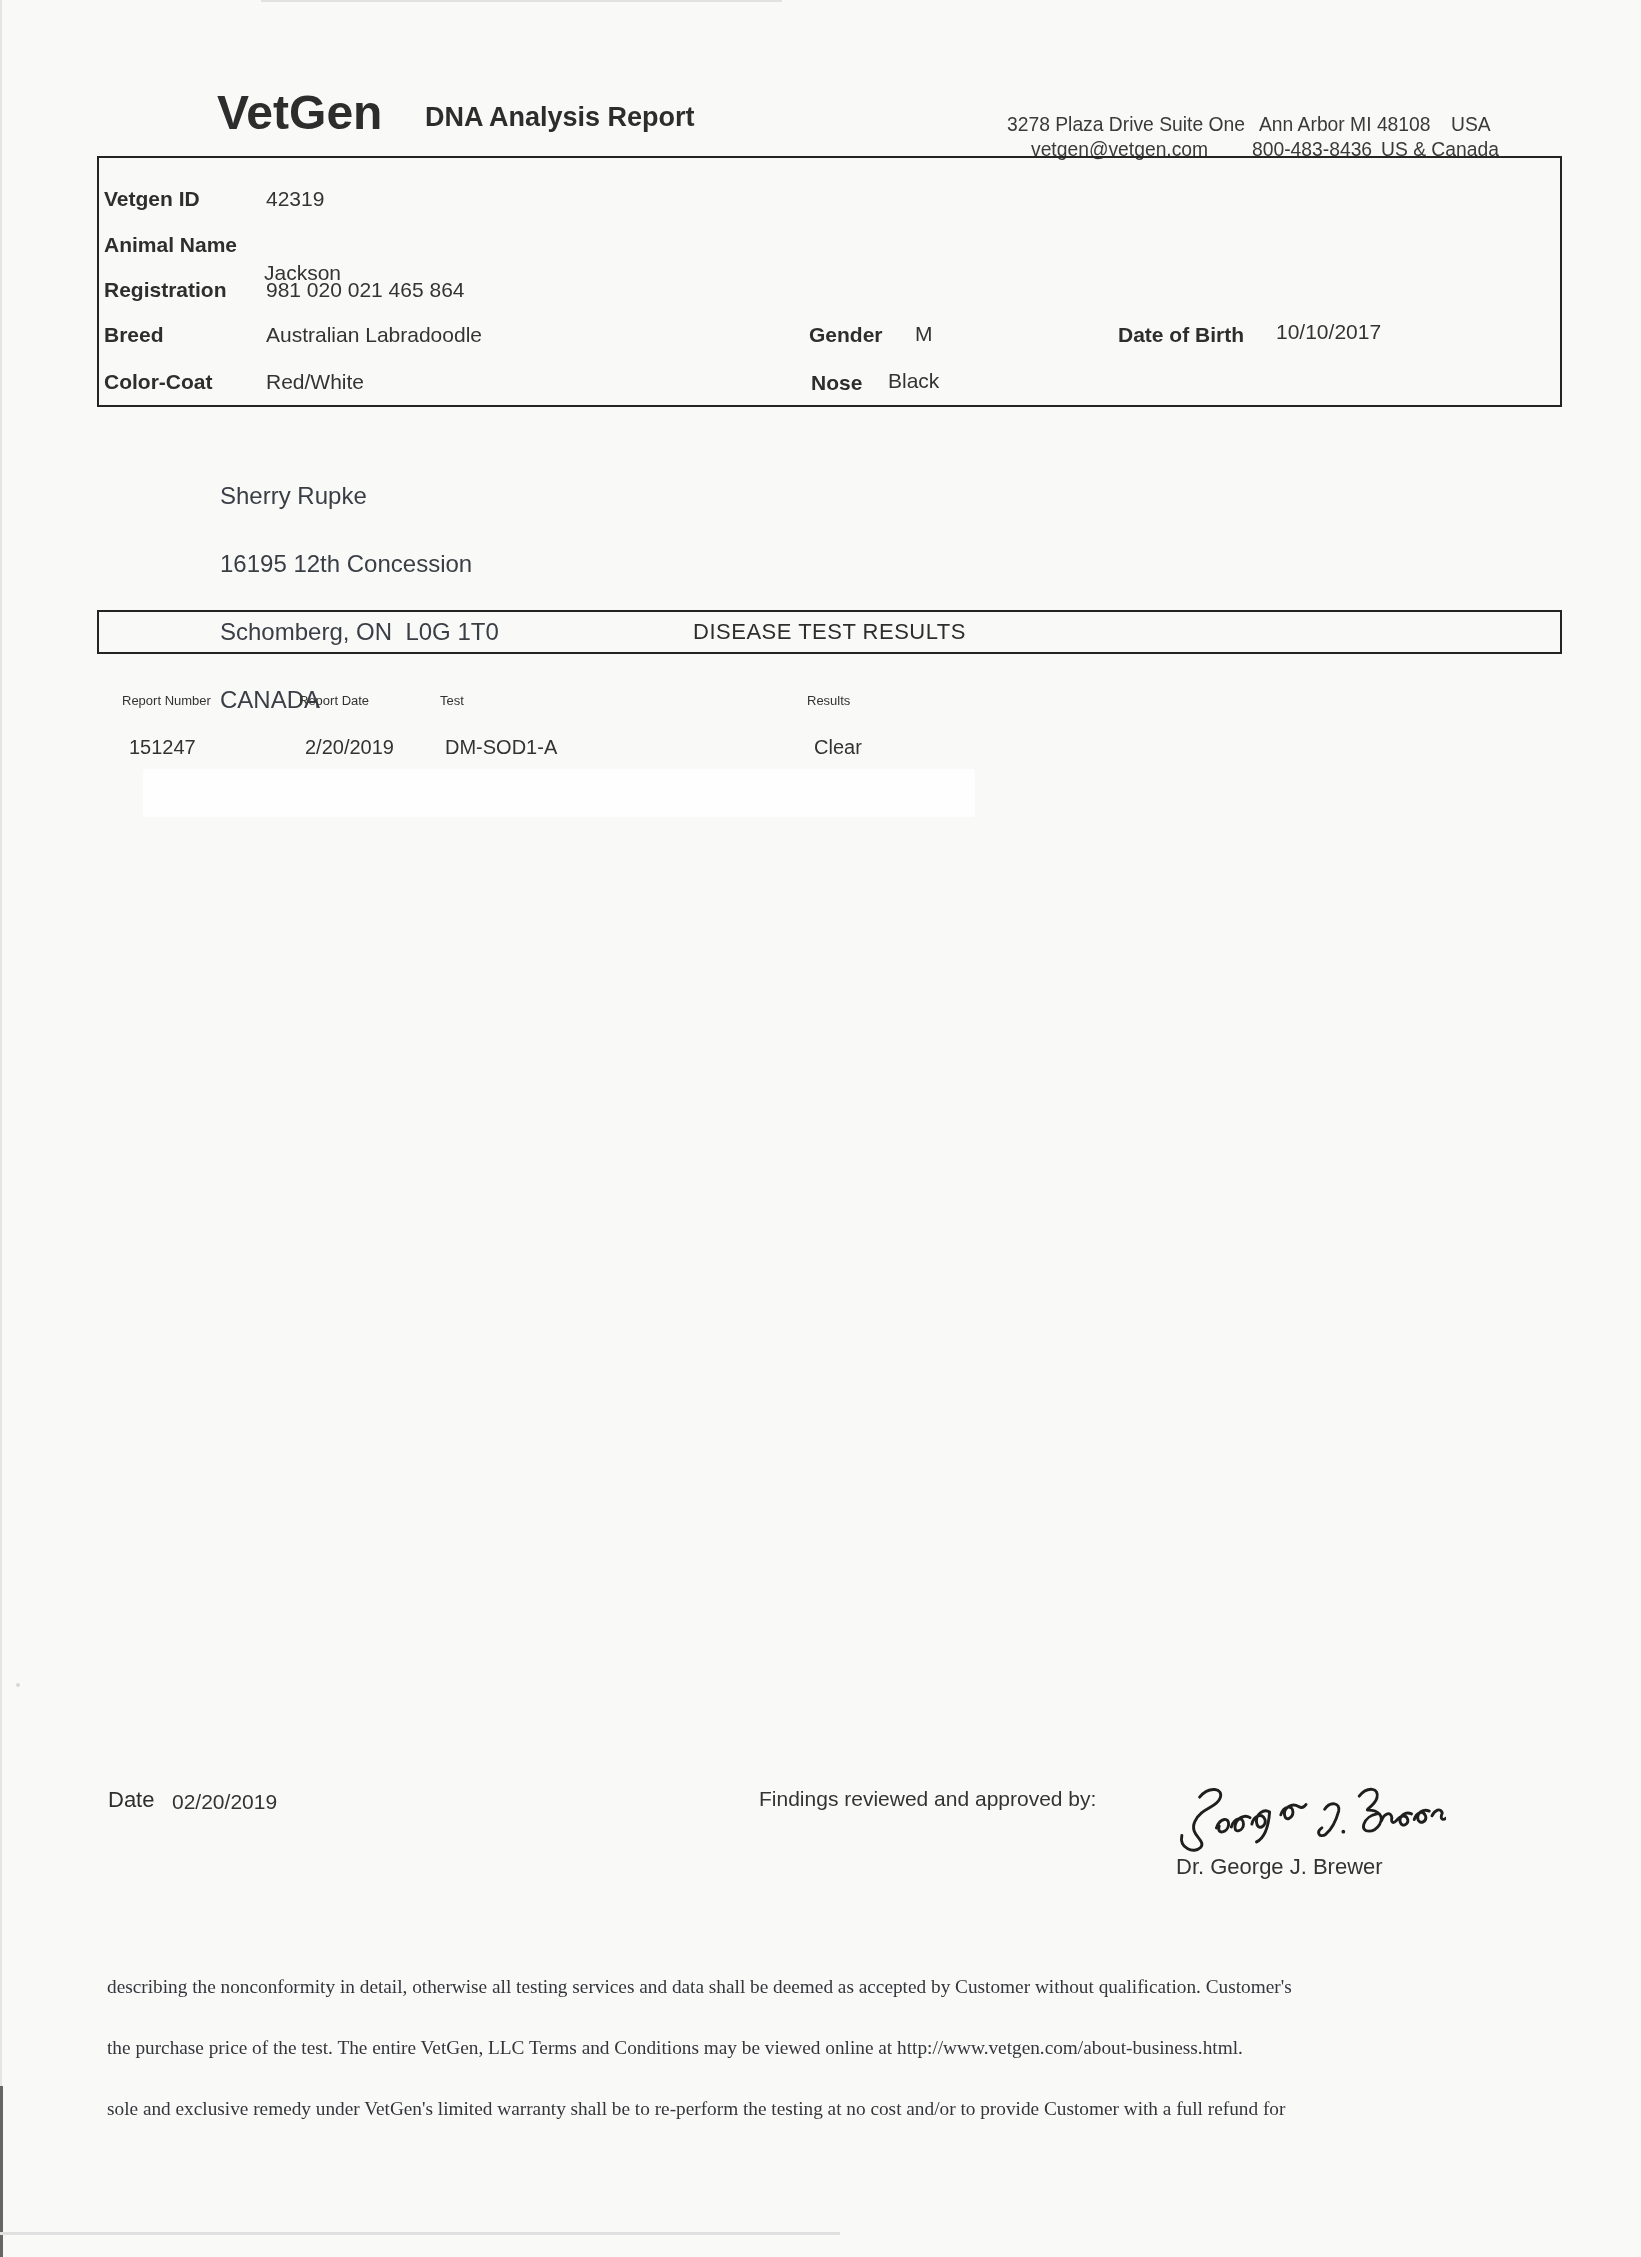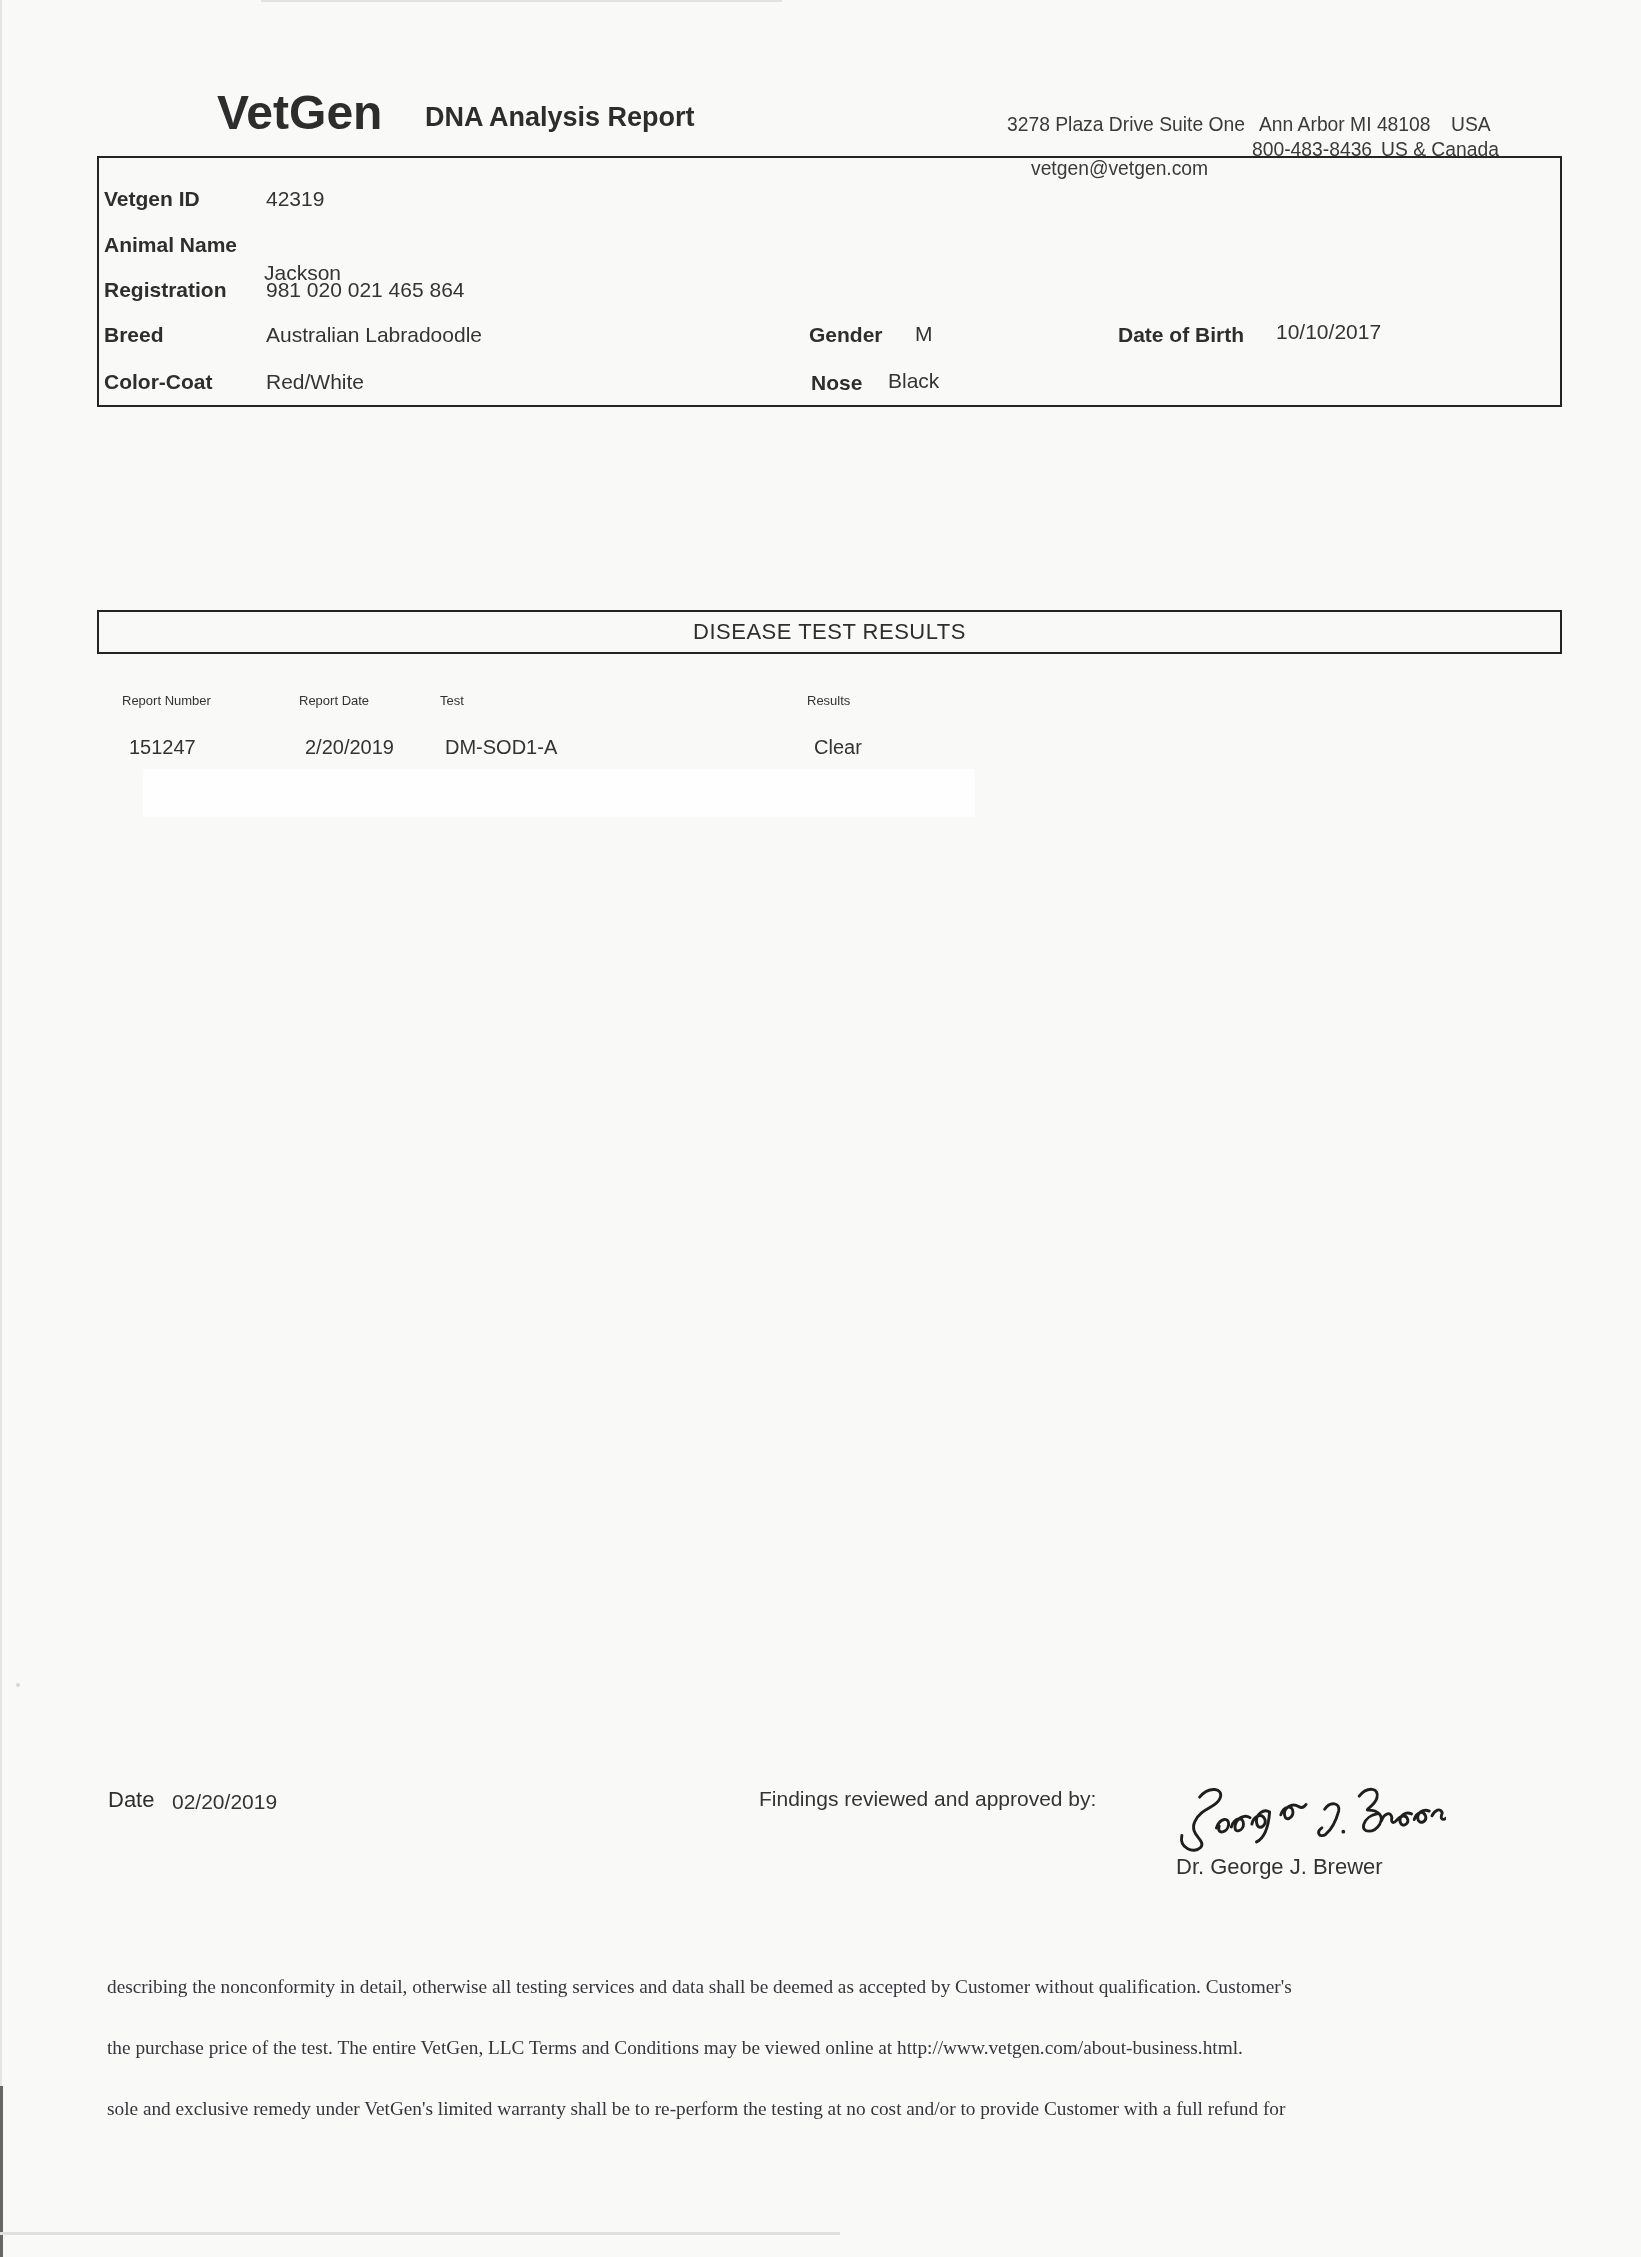--- a/index.html
+++ b/index.html
@@ -36,21 +36,21 @@
   <div class="artifact" style="left:0;top:2086px;width:2.9px;height:172px;background:#666;"></div>
   <div class="artifact" style="left:0;top:2232px;width:840px;height:2.9px;background:#e0e0e0;"></div>
   <div class="artifact" style="left:16.4px;top:1683px;width:3.9px;height:3.9px;background:#d8d8d8;border-radius:50%;"></div>
 
   <div class="abs logo" style="left:217px;top:85px;">VetGen</div>
   <div class="abs report-title" style="left:425px;top:102px;">DNA Analysis Report</div>
 
   <div class="abs addr" style="left:1007px;top:114px;text-align:right;">3278 Plaza Drive Suite One</div>
   <div class="abs addr" style="left:1259px;top:114px;">Ann Arbor MI 48108</div>
   <div class="abs addr" style="left:1451px;top:114px;">USA</div>
-  <div class="abs addr" style="left:1031px;top:139px;margin-top:19px;">vetgen@vetgen.com</div>
+  <div class="abs addr" style="left:1031px;top:139px;">vetgen@vetgen.com</div>
   <div class="abs addr" style="left:1252px;top:139px;">800-483-8436</div>
   <div class="abs addr" style="left:1381px;top:139px;">US &amp; Canada</div>
 
   <div class="info-box" style="left:97px;top:156px;width:1461px;height:247px;"></div>
 
   <div class="abs label" style="left:104px;top:187px;">Vetgen ID</div>
   <div class="abs value" style="left:266px;top:187px;">42319</div>
 
   <div class="abs label" style="left:104px;top:233px;">Animal Name</div>
   <div class="abs value" style="left:264px;top:233px;margin-top:28px;">Jackson</div>
@@ -66,20 +66,26 @@
 
   <div class="abs label" style="left:809px;top:323px;">Gender</div>
   <div class="abs value" style="left:915px;top:322px;">M</div>
 
   <div class="abs label" style="left:811px;top:371px;">Nose</div>
   <div class="abs value" style="left:888px;top:369px;">Black</div>
 
   <div class="abs label" style="left:1118px;top:323px;">Date of Birth</div>
   <div class="abs value" style="left:1276px;top:320px;">10/10/2017</div>
 
+  <div class="abs" style="left:220px;top:444px;">
+    <div class="owner-line">Sherry Rupke</div>
+    <div class="owner-line">16195 12th Concession</div>
+    <div class="owner-line">Schomberg, ON  L0G 1T0</div>
+    <div class="owner-line">CANADA</div>
+  </div>
 
   <div class="section-box" style="left:97px;top:610px;width:1461px;height:40px;line-height:40px;">
     <span class="section-title">DISEASE TEST RESULTS</span>
   </div>
 
   <div class="abs th" style="left:122px;top:693px;">Report Number</div>
   <div class="abs th" style="left:299px;top:693px;">Report Date</div>
   <div class="abs th" style="left:440px;top:693px;">Test</div>
   <div class="abs th" style="left:807px;top:693px;">Results</div>
 

